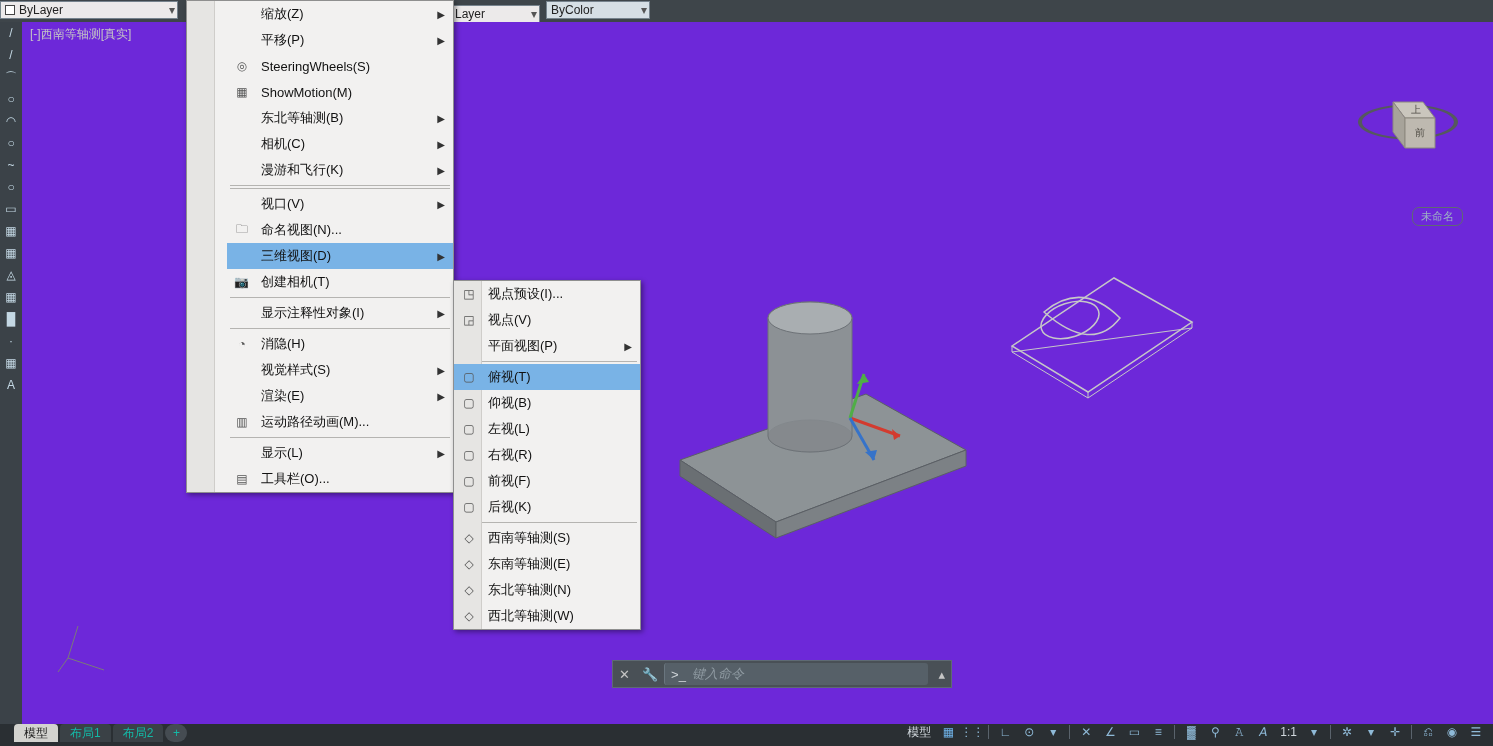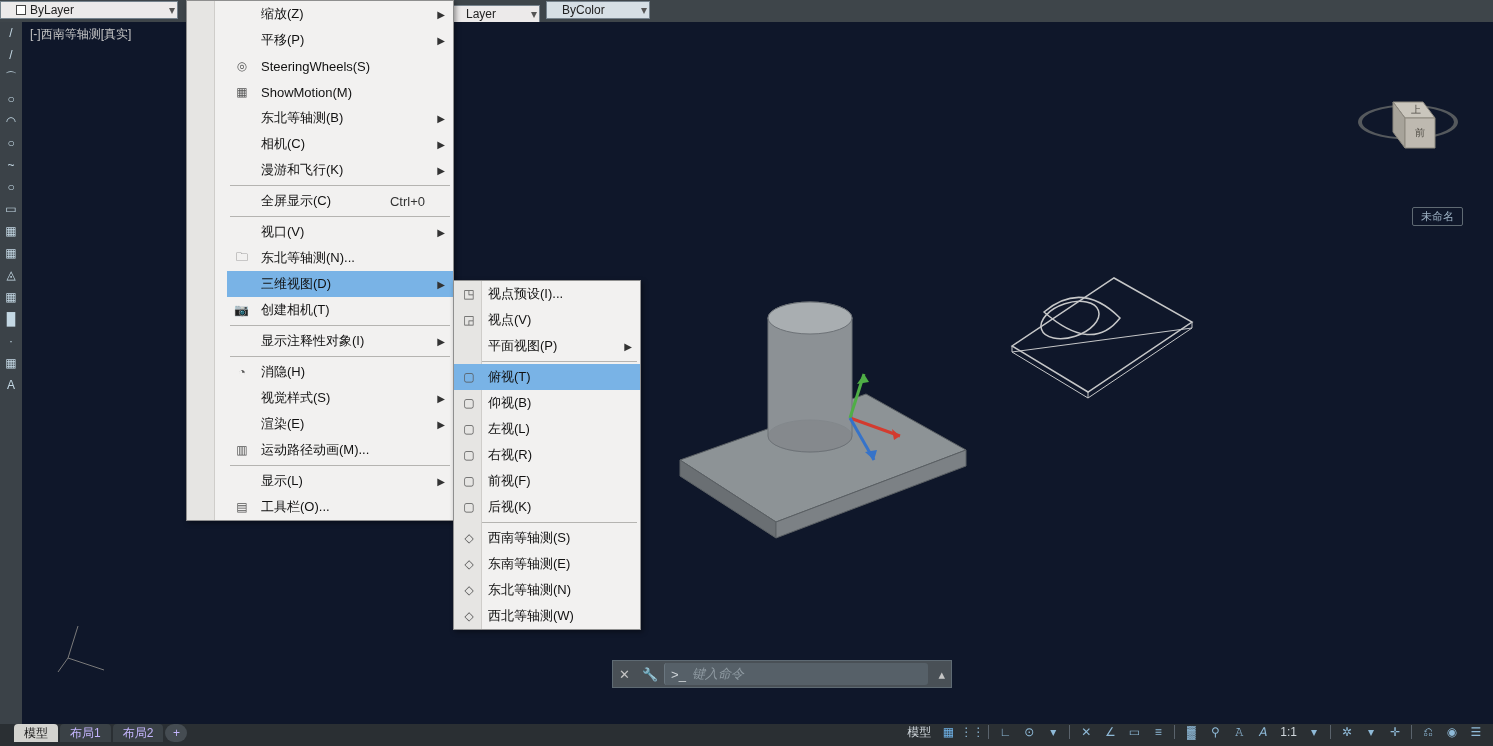--- a/index.html
+++ b/index.html
@@ -1,54 +1,54 @@
 <!DOCTYPE html>
 <html><head>
 <meta charset="utf-8">
 <style>
   * { box-sizing: border-box; margin: 0; padding: 0; }
   html, body { width: 1493px; height: 746px; overflow: hidden; font-family: "Segoe UI", Tahoma, sans-serif; font-size: 13px; background:#2a2f33; color:#e0e0e0; user-select:none; }
   .app { position:relative; width:100%; height:100%; }
   .topbar { position:absolute; top:0; left:0; right:0; height:22px; background:#3e454a; display:flex; align-items:center; }
-  .dropdown-box { background:#eceaea; color:#222; height:18px; display:flex; align-items:center; padding:0 15px; border:1px solid #76838d; font-size:12px; position:relative; }
+  .dropdown-box { background:#eceaea; color:#222; height:18px; display:flex; align-items:center; padding:0 4px; border:1px solid #76838d; font-size:12px; position:relative; }
   .dropdown-box .chev { position:absolute; right:2px; top:1px; color:#555; }
   .bylayer1 { position:absolute; left:0; top:1px; width:178px; }
   .layer2 { position:absolute; left:450px; top:5px; width:90px; }
   .bycolor { position:absolute; left:546px; top:1px; width:104px; background:#d6dfe5; }
   .sq { width:10px; height:10px; border:1px solid #444; margin-right:4px; background:#fff; display:inline-block; }
   
   .toolbar-left { position:absolute; left:0; top:22px; width:22px; bottom:22px; background:#3b4248; display:flex; flex-direction:column; }
   .tbtn { width:22px; height:22px; display:flex; align-items:center; justify-content:center; color:#c4d8e4; font-size:12px; }
   
-  .viewport { position:absolute; left:22px; top:22px; right:0; bottom:22px; background:#0f172a; }
+  .viewport { position:absolute; left:22px; top:22px; right:0; bottom:22px; background:#6d28d9; }
   .view-label { position:absolute; top:4px; left:8px; color:#c5c5c5; font-size:12px; }
   
   .viewcube { position:absolute; top:60px; right:30px; width:110px; height:110px; }
   .ring { position:absolute; left:5px; top:5px; width:100px; height:70px; border:4px solid #55595d; border-radius:50%; transform:rotateX(60deg); }
-  .unnamed-chip { position:absolute; top:185px; right:30px; border:1px solid #5f6a73; color:#9db2c4; padding:1px 8px; font-size:11px; border-radius:2px; }
+  .unnamed-chip { position:absolute; top:185px; right:30px; border:1px solid #5f6a73; color:#9db2c4; padding:1px 8px; font-size:11px; border-radius:7px; }
   
   .menu { position:absolute; background:#f2f1f0; color:#111; border:1px solid #8f8f8f; box-shadow:2px 2px 5px rgba(0,0,0,0.4); font-size:13px; }
   .menu1 { left:186px; top:0; width:268px;padding-left:40px; }
   .menu2 { left:453px; top:280px; width:188px; }
   .mi { display:flex; align-items:center; height:26px; padding:0 8px 0 34px; position:relative; white-space:nowrap; }
   .mi:hover, .mi.hl { background:#79b3e6; }
   .mi .shortcut { position:absolute; right:28px; color:#333; }
   .mi .arrow { position:absolute; right:8px; color:#333; font-size:10px; }
   .mi .ico { position:absolute; left:6px; width:18px; height:18px; display:flex; align-items:center; justify-content:center; color:#555; font-size:12px; }
   .msep { height:1px; background:#b5b4b1; margin:2px 3px; }
   .icon-col { position:absolute; left:0; top:0; bottom:0; width:28px; background:#e6e5e3; border-right:1px solid #cfcdca; }
   
   .cmdbar { position:absolute; bottom:36px; left:590px; width:340px; height:28px; background:#495056; border:1px solid #5e6a73; display:flex; align-items:center; }
   .cmdbar .x { color:#c5c5c5; padding:0 6px; cursor:pointer; }
   .cmdbar .wr { color:#c5c5c5; padding:0 6px; }
   .cmdbar .inp { flex:1; background:#566068; padding:2px 6px; color:#a9b3ba; font-style:italic; border-left:1px solid #6a767f; display:flex; align-items:center; height:22px; margin:0 4px 0 0; border-radius:3px;}
   .cmdbar .up { color:#c5c5c5; padding:0 6px; }
   
   .tabs { position:absolute; left:14px; bottom:4px; height:18px; display:flex; gap:0; align-items:flex-end; }
-  .tab { padding:1px 10px; font-size:12px; background:#3a4146; color:#c4b5fd; border-top-left-radius:4px; border-top-right-radius:4px; margin-right:2px; height:18px; display:flex; align-items:center;}
+  .tab { padding:1px 10px; font-size:12px; background:#3a4146; color:#14b8a6; border-top-left-radius:4px; border-top-right-radius:4px; margin-right:2px; height:18px; display:flex; align-items:center;}
   .tab.active { background:#d3d3cf; color:#222; }
   .tab.add { width:22px; justify-content:center; background:#454c52; border-radius:9px; }
   
   .statusbar { position:absolute; right:6px; bottom:4px; height:20px; display:flex; align-items:center; gap:2px; }
   .sbtn { width:22px; height:20px; display:flex; align-items:center; justify-content:center; color:#8fbad8; font-size:12px; border-radius:2px; }
   .sbtn.on { color:#6fb2e8; }
   .sdiv { width:1px; height:14px; background:#5a636c; margin:0 3px; }
   .sbtn.txt { width:auto; padding:0 4px; color:#cfd6db; }
   
   .cursor { position:absolute; left:525px; top:378px; color:#000; font-size:14px; pointer-events:none; transform:rotate(-15deg); }
@@ -195,32 +195,28 @@
         </div>
         <div class="mi">
           <span>相机(C)</span>
           <span class="arrow">▶</span>
         </div>
         <div class="mi">
           <span>漫游和飞行(K)</span>
           <span class="arrow">▶</span>
         </div>
         <div class="msep"></div>
-        <div class="mi">
-          <span>全屏显示(C)</span>
-          <span class="shortcut">Ctrl+0</span>
-        </div>
         <div class="msep"></div>
         <div class="mi">
           <span>视口(V)</span>
           <span class="arrow">▶</span>
         </div>
         <div class="mi">
           <span class="ico">🗀</span>
-          <span>东北等轴测(N)...</span>
+          <span>命名视图(N)...</span>
         </div>
         <div class="mi hl">
           <span>三维视图(D)</span>
           <span class="arrow">▶</span>
         </div>
         <div class="mi">
           <span class="ico">📷</span>
           <span>创建相机(T)</span>
         </div>
         <div class="msep"></div>

